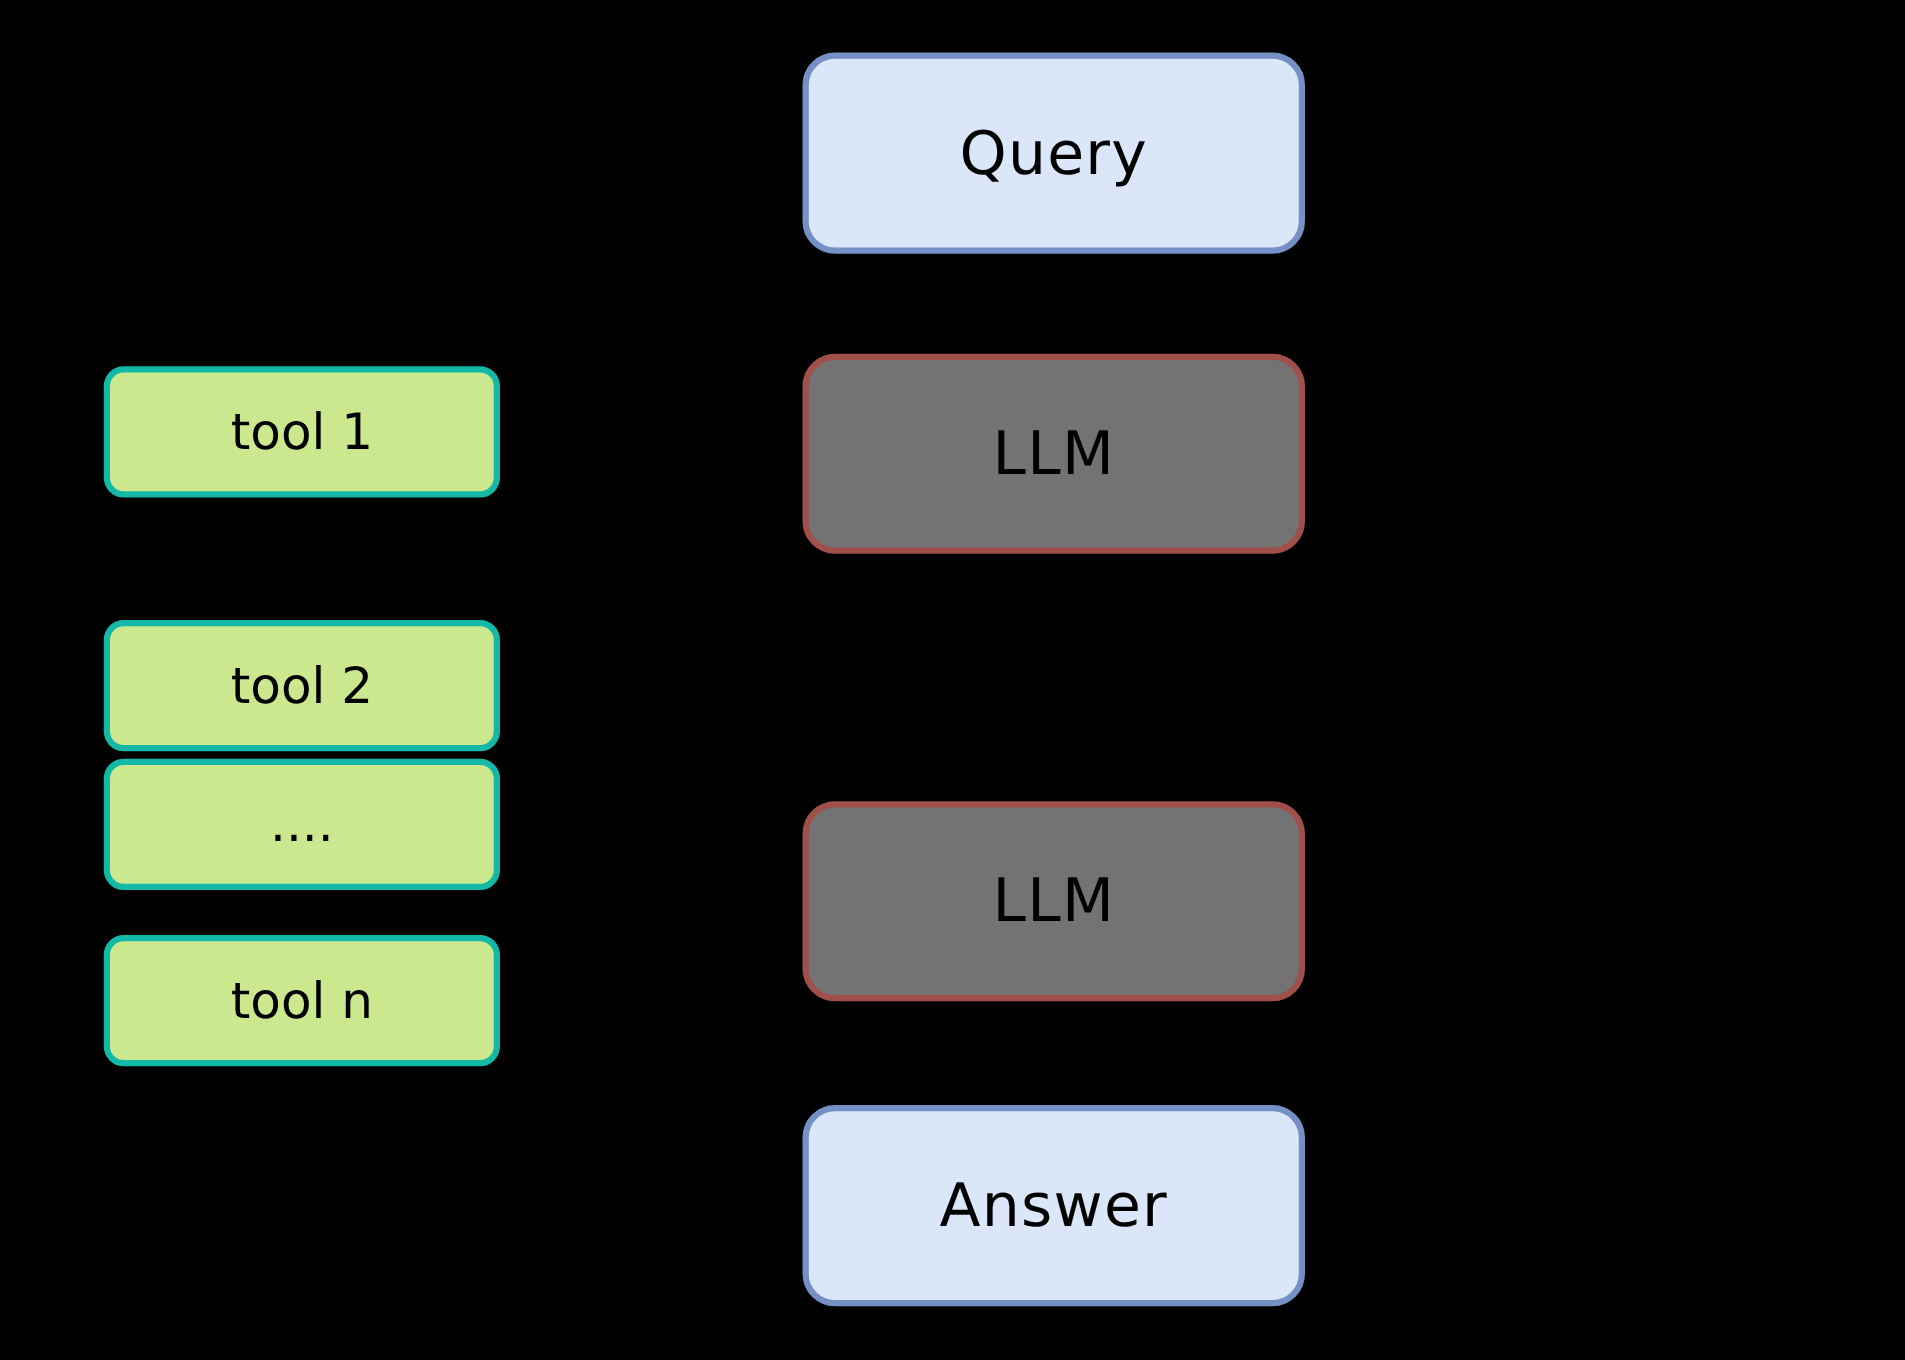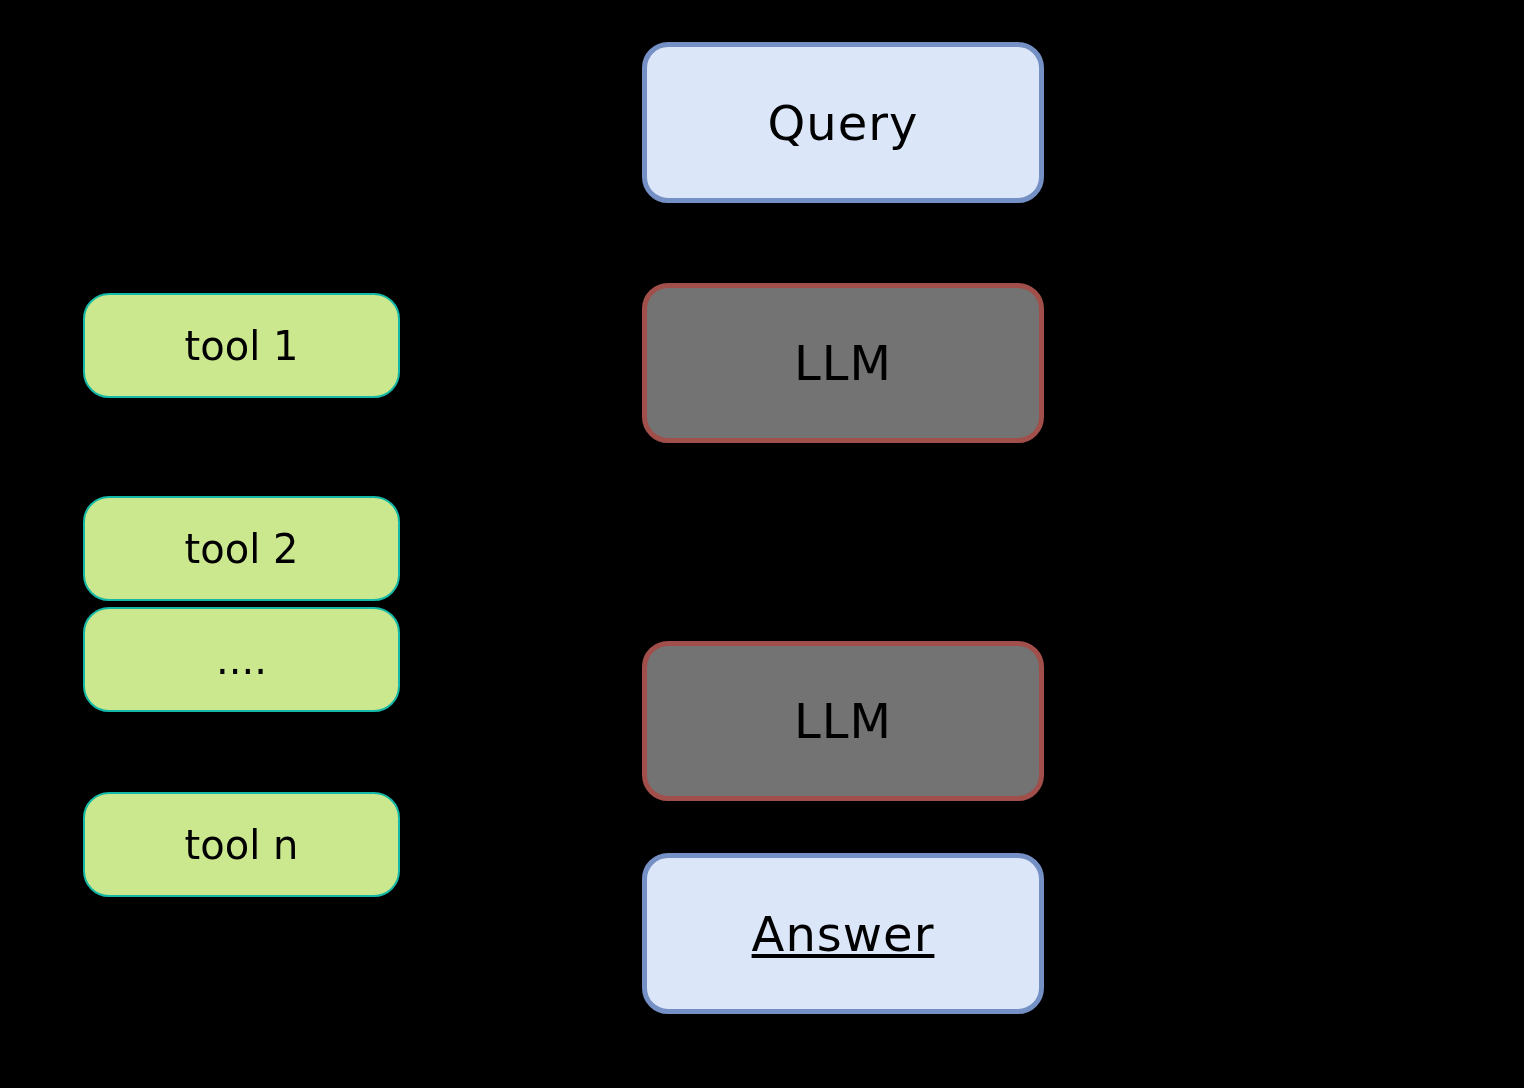--- a/index.html
+++ b/index.html
@@ -34,35 +34,35 @@
     border-radius: 26px;
     border: 5px solid;
     font-size: 48px;
     letter-spacing: 1px;
   }
   .flow-io      { background: #dbe6f8; border-color: #7590c5; }
   .flow-process { background: #737373; border-color: #a14f4b; }
   .pos-query  { top: 42px;  height: 161px; }
   .pos-llm1   { top: 283px; }
   .pos-llm2   { top: 641px; }
-  .pos-answer { top: 853px; height: 161px; text-decoration: underline; }
+  .pos-answer { top: 884px; height: 161px; }
   
   .tool-node {
     left: 83px;
     width: 317px;
     height: 105px;
-    border-radius: 26px;
-    border: 2px solid #14b8a6;
+    border-radius: 16px;
+    border: 5px solid #14b8a6;
     background: #cbe88e;
     font-size: 40px;
   }
   .pos-tool1 { top: 293px; }
   .pos-tool2 { top: 451px; margin-top: 45px; }
   .pos-tool3 { top: 607px; }
-  .pos-tool4 { top: 792px; }
+  .pos-tool4 { top: 748px; }
   .node-label { pointer-events: none; }
 </style>
 </head>
 <body>
 
 <div class="canvas">
 
   <div class="node flow-node flow-io pos-query">
     <span class="node-label">Query</span>
   </div>

